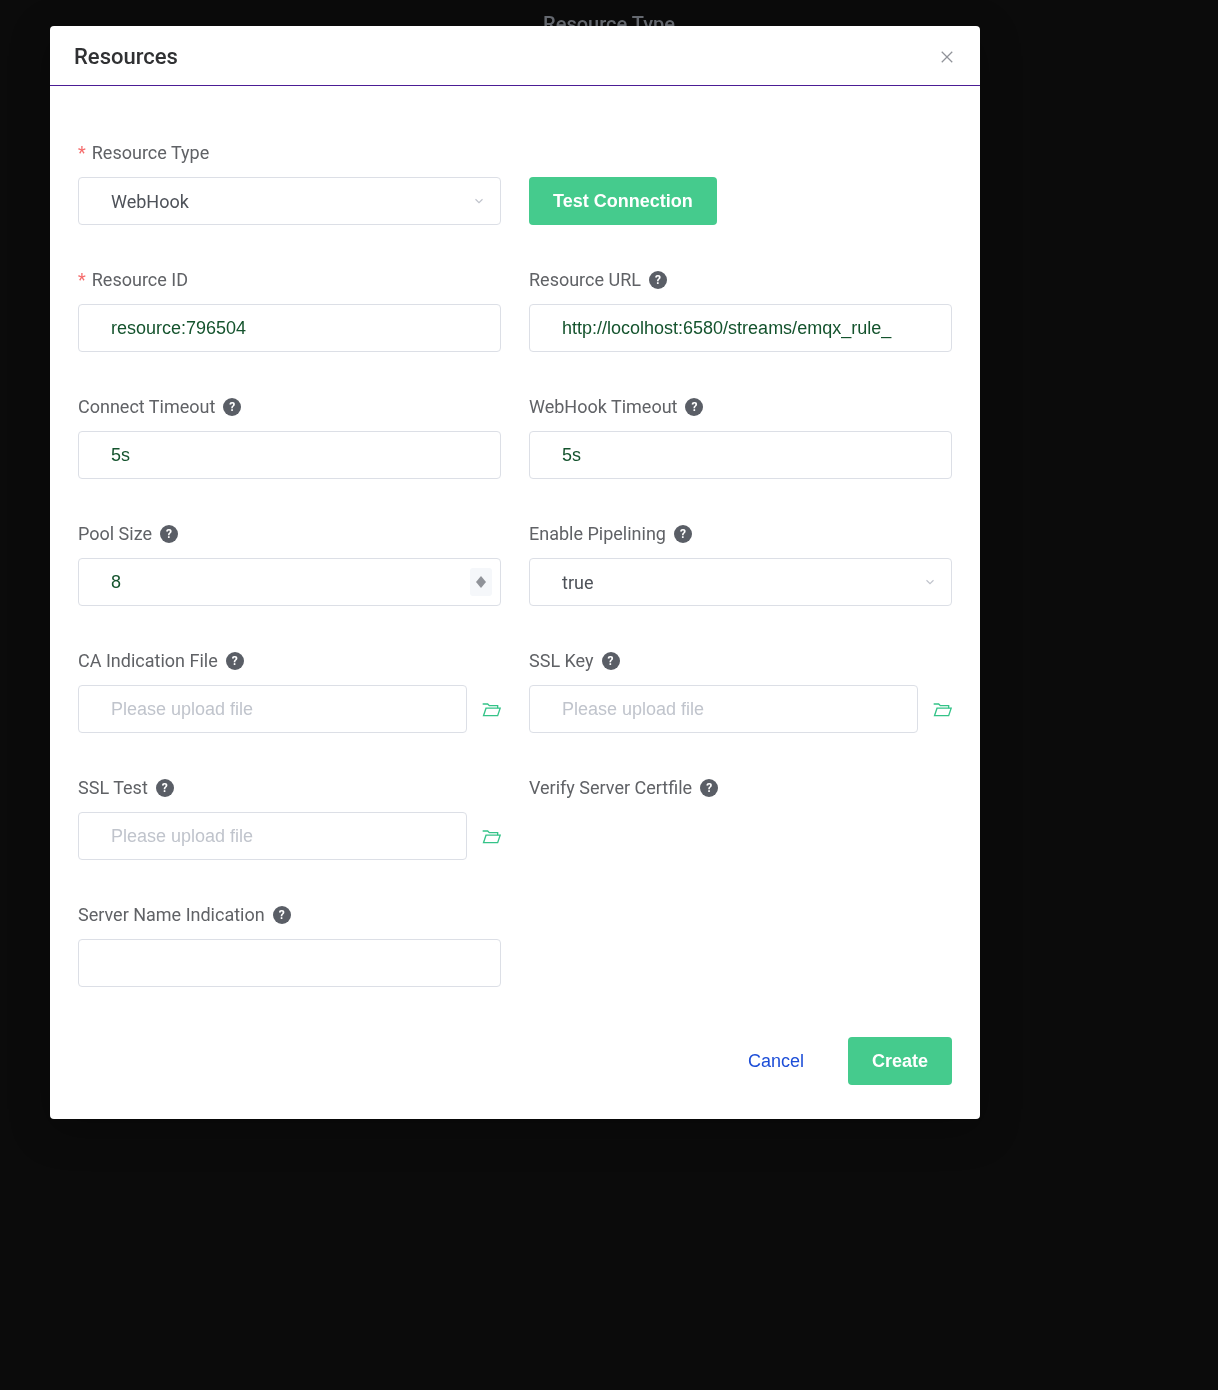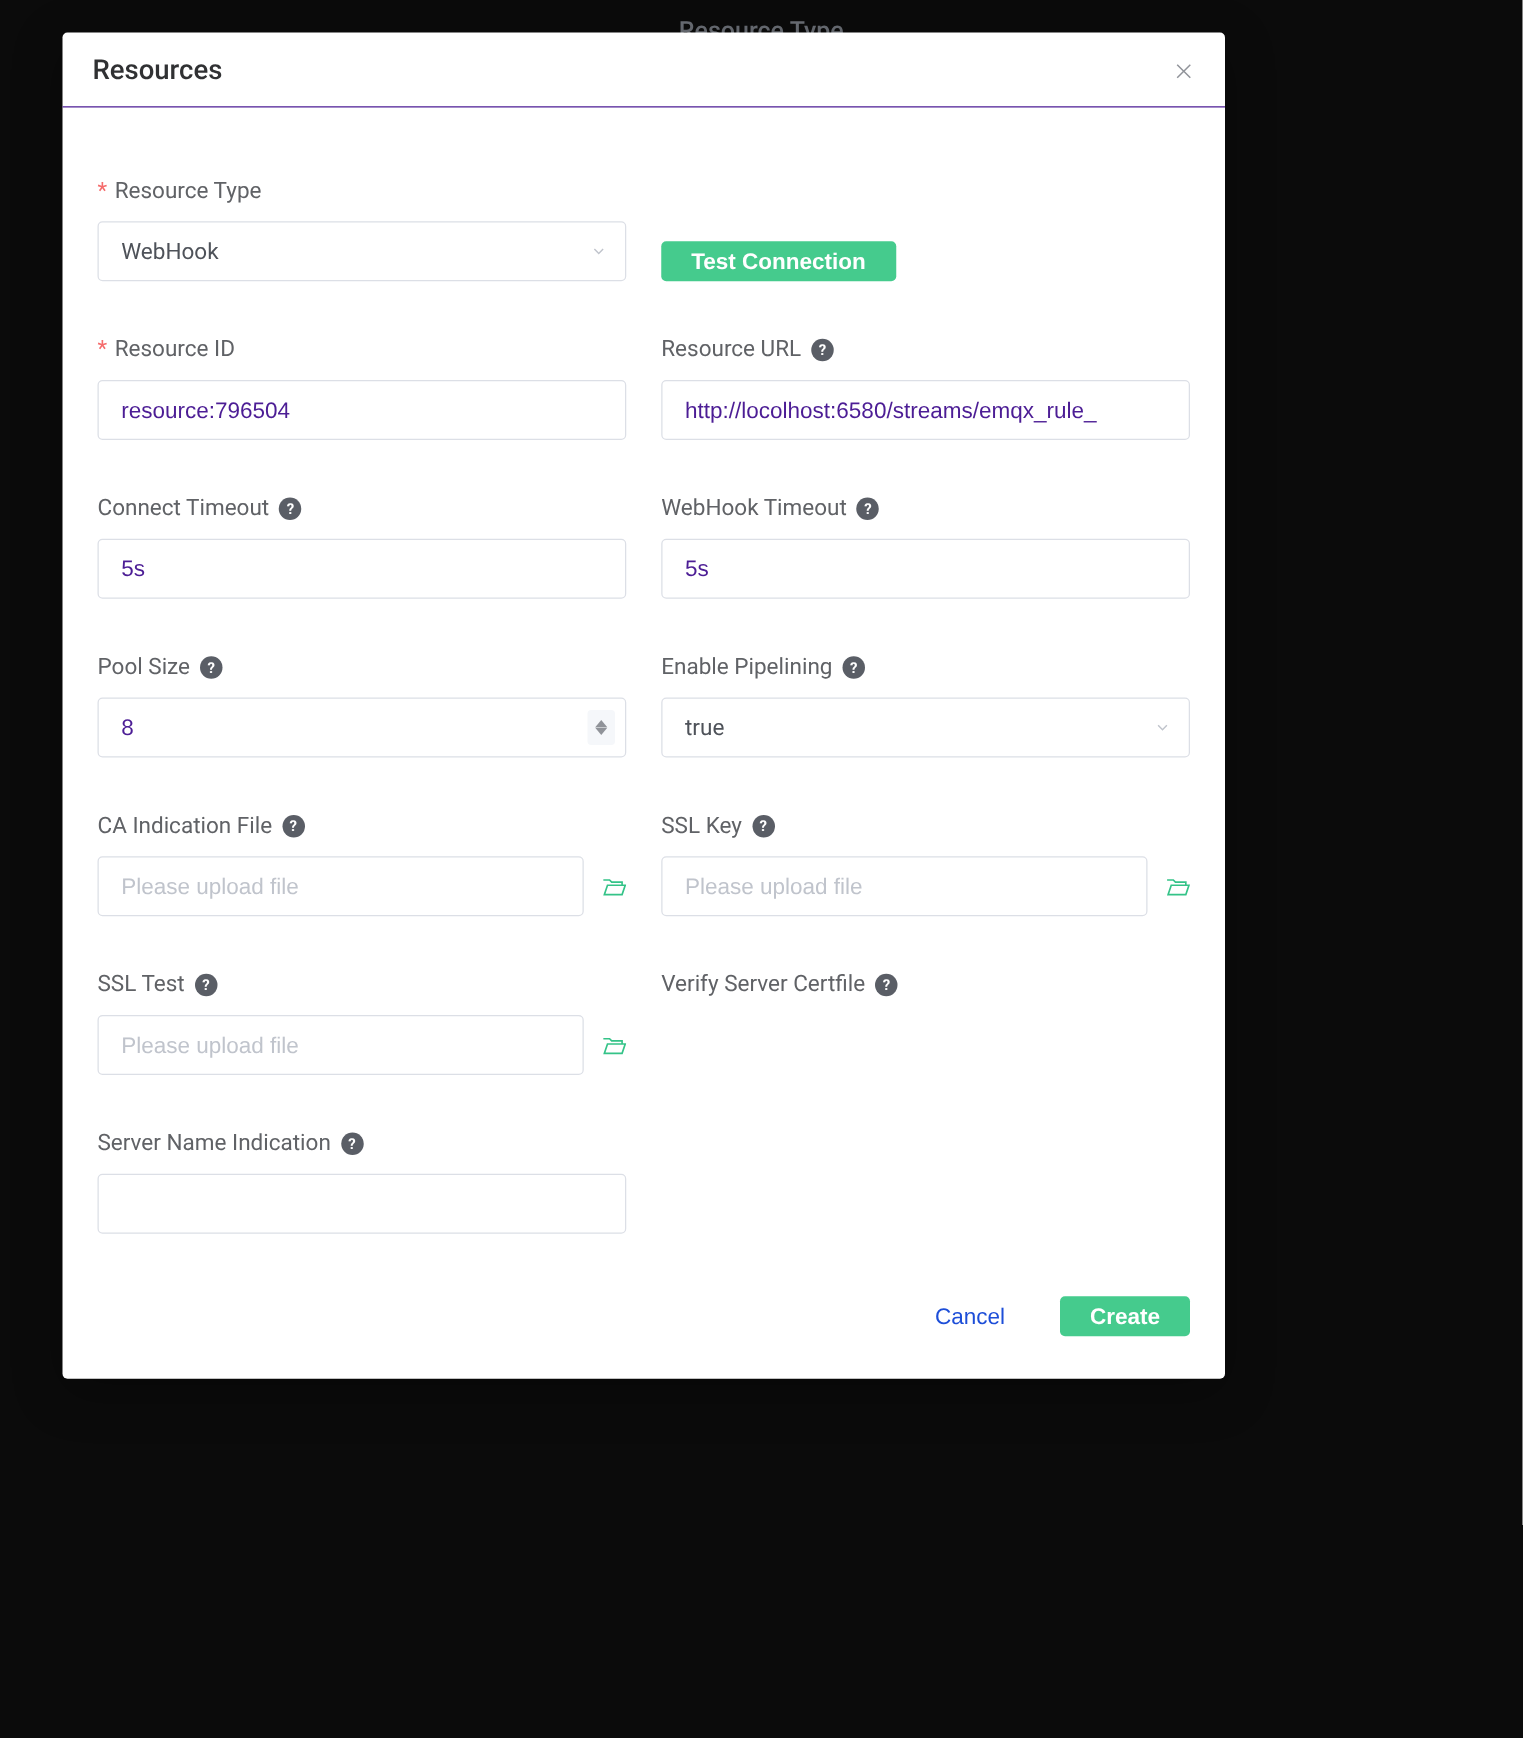--- a/index.html
+++ b/index.html
@@ -87,33 +87,33 @@
     font-size: 12px;
     font-weight: 700;
     cursor: help;
   }
   .control {
     height: 48px;
     border: 1px solid #dcdfe6;
     border-radius: 4px;
     display: flex;
     align-items: center;
-    padding: 0 18px;
+    padding: 0 32px;
     font-size: 18px;
     color: #4e5259;
     background: #fff;
     position: relative;
     width: 100%;
   }
   .control input {
     border: none;
     outline: none;
     width: 100%;
     font-size: 18px;
-    color: #4c1d95;
+    color: #14532d;
     background: transparent;
   }
   .control input::placeholder { color: #c0c4cc; }
   .select-caret {
     position: absolute;
     right: 14px;
     color: #c0c4cc;
     pointer-events: none;
   }
   .number-stepper {
@@ -137,21 +137,21 @@
     align-items: center;
     gap: 14px;
   }
   .upload-row .control { flex: 1; }
   .folder-icon {
     color: #34c388;
     cursor: pointer;
     flex-shrink: 0;
   }
   .btn {
-    height: 32px;
+    height: 48px;
     padding: 0 24px;
     border: none;
     border-radius: 4px;
     font-size: 18px;
     font-weight: 600;
     cursor: pointer;
     display: inline-flex;
     align-items: center;
     justify-content: center;
   }

